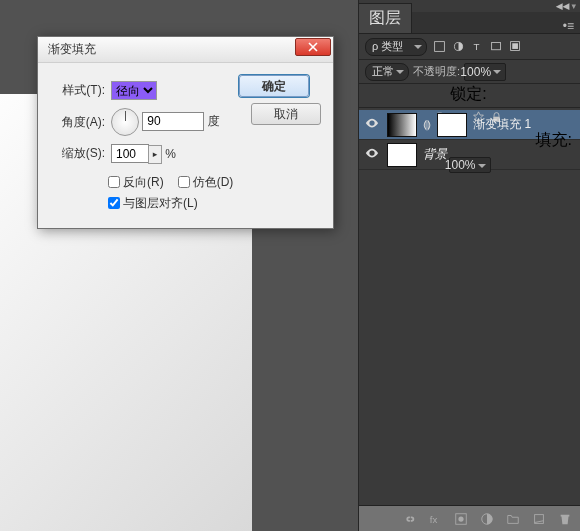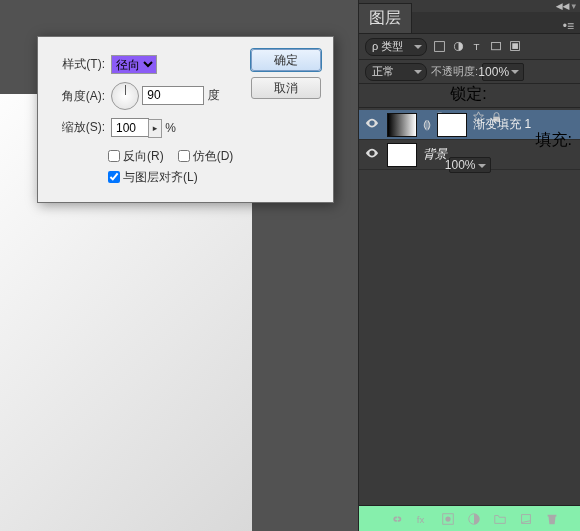--- a/index.html
+++ b/index.html
@@ -23,59 +23,59 @@
 .dial { width: 28px; height: 28px; border: 1px solid #999; border-radius: 50%; background: radial-gradient(#fff,#ddd); position: relative; display: inline-block; vertical-align: middle; }
 .dial::after { content: ""; position: absolute; left: 50%; top: 2px; width: 1px; height: 10px; background: #555; transform-origin: bottom; }
 input.txt { width: 62px; height: 19px; font-size: 12px; padding: 0 4px; border: 1px solid #888; background: #fff; }
 input.txt.sm { width: 38px; }
 .stepper-btn { width: 14px; height: 19px; border: 1px solid #999; background: #eee; display: inline-flex; align-items: center; justify-content: center; font-size: 9px; vertical-align: middle; margin-left: -1px;}
 .chk-row { padding-left: 58px; padding-top: 6px; font-size: 12px; display: flex; gap: 14px; }
 .chk-row label, .chk-row2 label { display: flex; align-items: center; gap: 3px;}
 .chk-row2 { padding-left: 58px; padding-top: 4px; font-size: 12px; }
 .win-btn { position: absolute; width: 70px; height: 22px; border: 1px solid #7a9cc6; border-radius: 3px; background: linear-gradient(#e9f2fd,#cde0f6); font-size: 12px; display: flex; align-items: center; justify-content: center; }
 .win-btn.primary { box-shadow: 0 0 0 1px #3c7fb1; }
-.btn-ok { right: 12px; top: 12px; }
+.btn-ok { right: 24px; top: 12px; font-weight: bold; }
 .btn-cancel { right: 12px; top: 40px; background: linear-gradient(#f4f4f4,#e0e0e0); border-color: #999; }
 
 
 .panel-stack { position: absolute; right: 0; top: 0; width: 222px; height: 531px; background: #3a3a3a; border-left: 1px solid #252525; }
 .panel-grip { height: 12px; background: #3a3a3a; display: flex; align-items: center; justify-content: flex-end; padding-right: 4px; gap: 2px;}
 .panel-grip span { font-size: 9px; color: #999; }
 .panel-grip .mini-arrow { color:#bbb; font-size:9px;}
 .tab-bar { height: 22px; display: flex; align-items: flex-end; border-bottom: 1px solid #222; background: #323232; }
 .tab { padding: 4px 10px; font-size: 16px; color: #ddd; background: #454545; border-top: 1px solid #222; border-right: 1px solid #222; }
 .tab-bar .menu { margin-left: auto; padding: 0 6px; color: #bbb; font-size: 12px; }
 .options-row { display: flex; align-items: center; height: 26px; border-bottom: 1px solid #252525; padding: 0 6px; gap: 4px; }
 .options-row.second { height: 24px; }
 .options-row .lbl-s { font-size: 11px; color: #bbb; }
 .dd-dark { height: 18px; background: #303030; border: 1px solid #1e1e1e; color: #ddd; font-size: 11px; display: inline-flex; align-items: center; padding: 0 14px 0 6px; position: relative; border-radius: 8px;}
 .dd-dark::after { content: ""; position: absolute; right: 4px; top: 6px; border: 4px solid transparent; border-top-color: #aaa; }
 .dd-dark.kind { width: 62px; }
-.dd-dark.blend { width: 62px; }
+.dd-dark.blend { width: 44px; }
 .num-dark { width: 42px; height: 18px; background: #303030; border: 1px solid #1e1e1e; color: #ddd; font-size: 12px; display: inline-flex; align-items: center; justify-content: flex-end; padding-right: 14px; position: relative; border-radius: 2px;}
 .num-dark::after { content: ""; position: absolute; right: 4px; top: 6px; border: 4px solid transparent; border-top-color: #aaa; }
 .iconbar { display: flex; gap: 6px; margin-left: 2px; }
 .iconbar svg, .lock-row svg { width: 13px; height: 13px; fill: #c8c8c8; }
 .lock-row { display: flex; align-items: center; height: 24px; border-bottom: 1px solid #252525; padding: 0 6px; gap: 6px; flex-direction: column; }
 .lock-row .lbl-s { margin-right: 2px;}
 .lock-icons { display: flex; gap: 5px; }
 
 .layers { padding-top: 2px; }
 .layer { display: flex; align-items: center; height: 30px; border-bottom: 1px solid #2c2c2c; padding: 0 4px; gap: 6px; }
 .layer.selected { background: #4d6a8a; }
 .eye { width: 18px; text-align: center; color: #ccc; }
 .eye svg { width: 14px; height: 14px; fill: #ddd; }
 .thumb { width: 30px; height: 24px; background: #fff; border: 1px solid #111; position: relative; }
 .thumb.grad { background: linear-gradient(90deg,#000,#fff); }
 .link-ic { color: #ddd; font-size: 11px;}
 .mask-thumb { width: 30px; height: 24px; background: #fff; border: 1px solid #111; }
 .layer-name { color: #eee; font-size: 12px; }
 .layer-name.italic { font-style: italic; }
 
-.panel-footer { position: absolute; bottom: 0; left: 0; right: 0; height: 26px; background: #86efac; border-top: 1px solid #222; display: flex; align-items: center; justify-content: flex-end; gap: 12px; padding: 0 21px; }
+.panel-footer { position: absolute; bottom: 0; left: 0; right: 0; height: 26px; background: #737373; border-top: 1px solid #222; display: flex; align-items: center; justify-content: flex-end; gap: 12px; padding: 0 8px; }
 .panel-footer svg { width: 14px; height: 14px; fill: #aaa; }
 
 input[type=checkbox]{ width:12px; height:12px; }
 </style>
 </head>
 <body>
 
 <div class="canvas"></div>
 
 <div class="panel-stack">
@@ -180,20 +180,28 @@
         <rect x="3" y="3" width="10" height="10" fill="none" stroke="#aaa"></rect>
         <path d="M3 12l10-2" stroke="#aaa"></path>
       </svg>
     <svg viewBox="0 0 16 16">
         <path d="M4 5h8l-1 9H5zM3 3h10v2H3z"></path>
       </svg>
   </div>
 </div>
 
 <div class="dialog">
+  <div class="dlg-title">
+    <span>渐变填充</span>
+    <div class="dlg-close">
+      <svg viewBox="0 0 10 10">
+          <path d="M1 1l8 8M9 1l-8 8" stroke="#fff" stroke-width="1.6"></path>
+        </svg>
+    </div>
+  </div>
   <div class="dlg-body">
     <div class="win-btn primary btn-ok">确定</div>
     <div class="win-btn btn-cancel">取消</div>
 
     <table>
       <tbody>
       <tr>
         <td class="lbl">样式(T):</td>
         <td>
           <select class="native">

